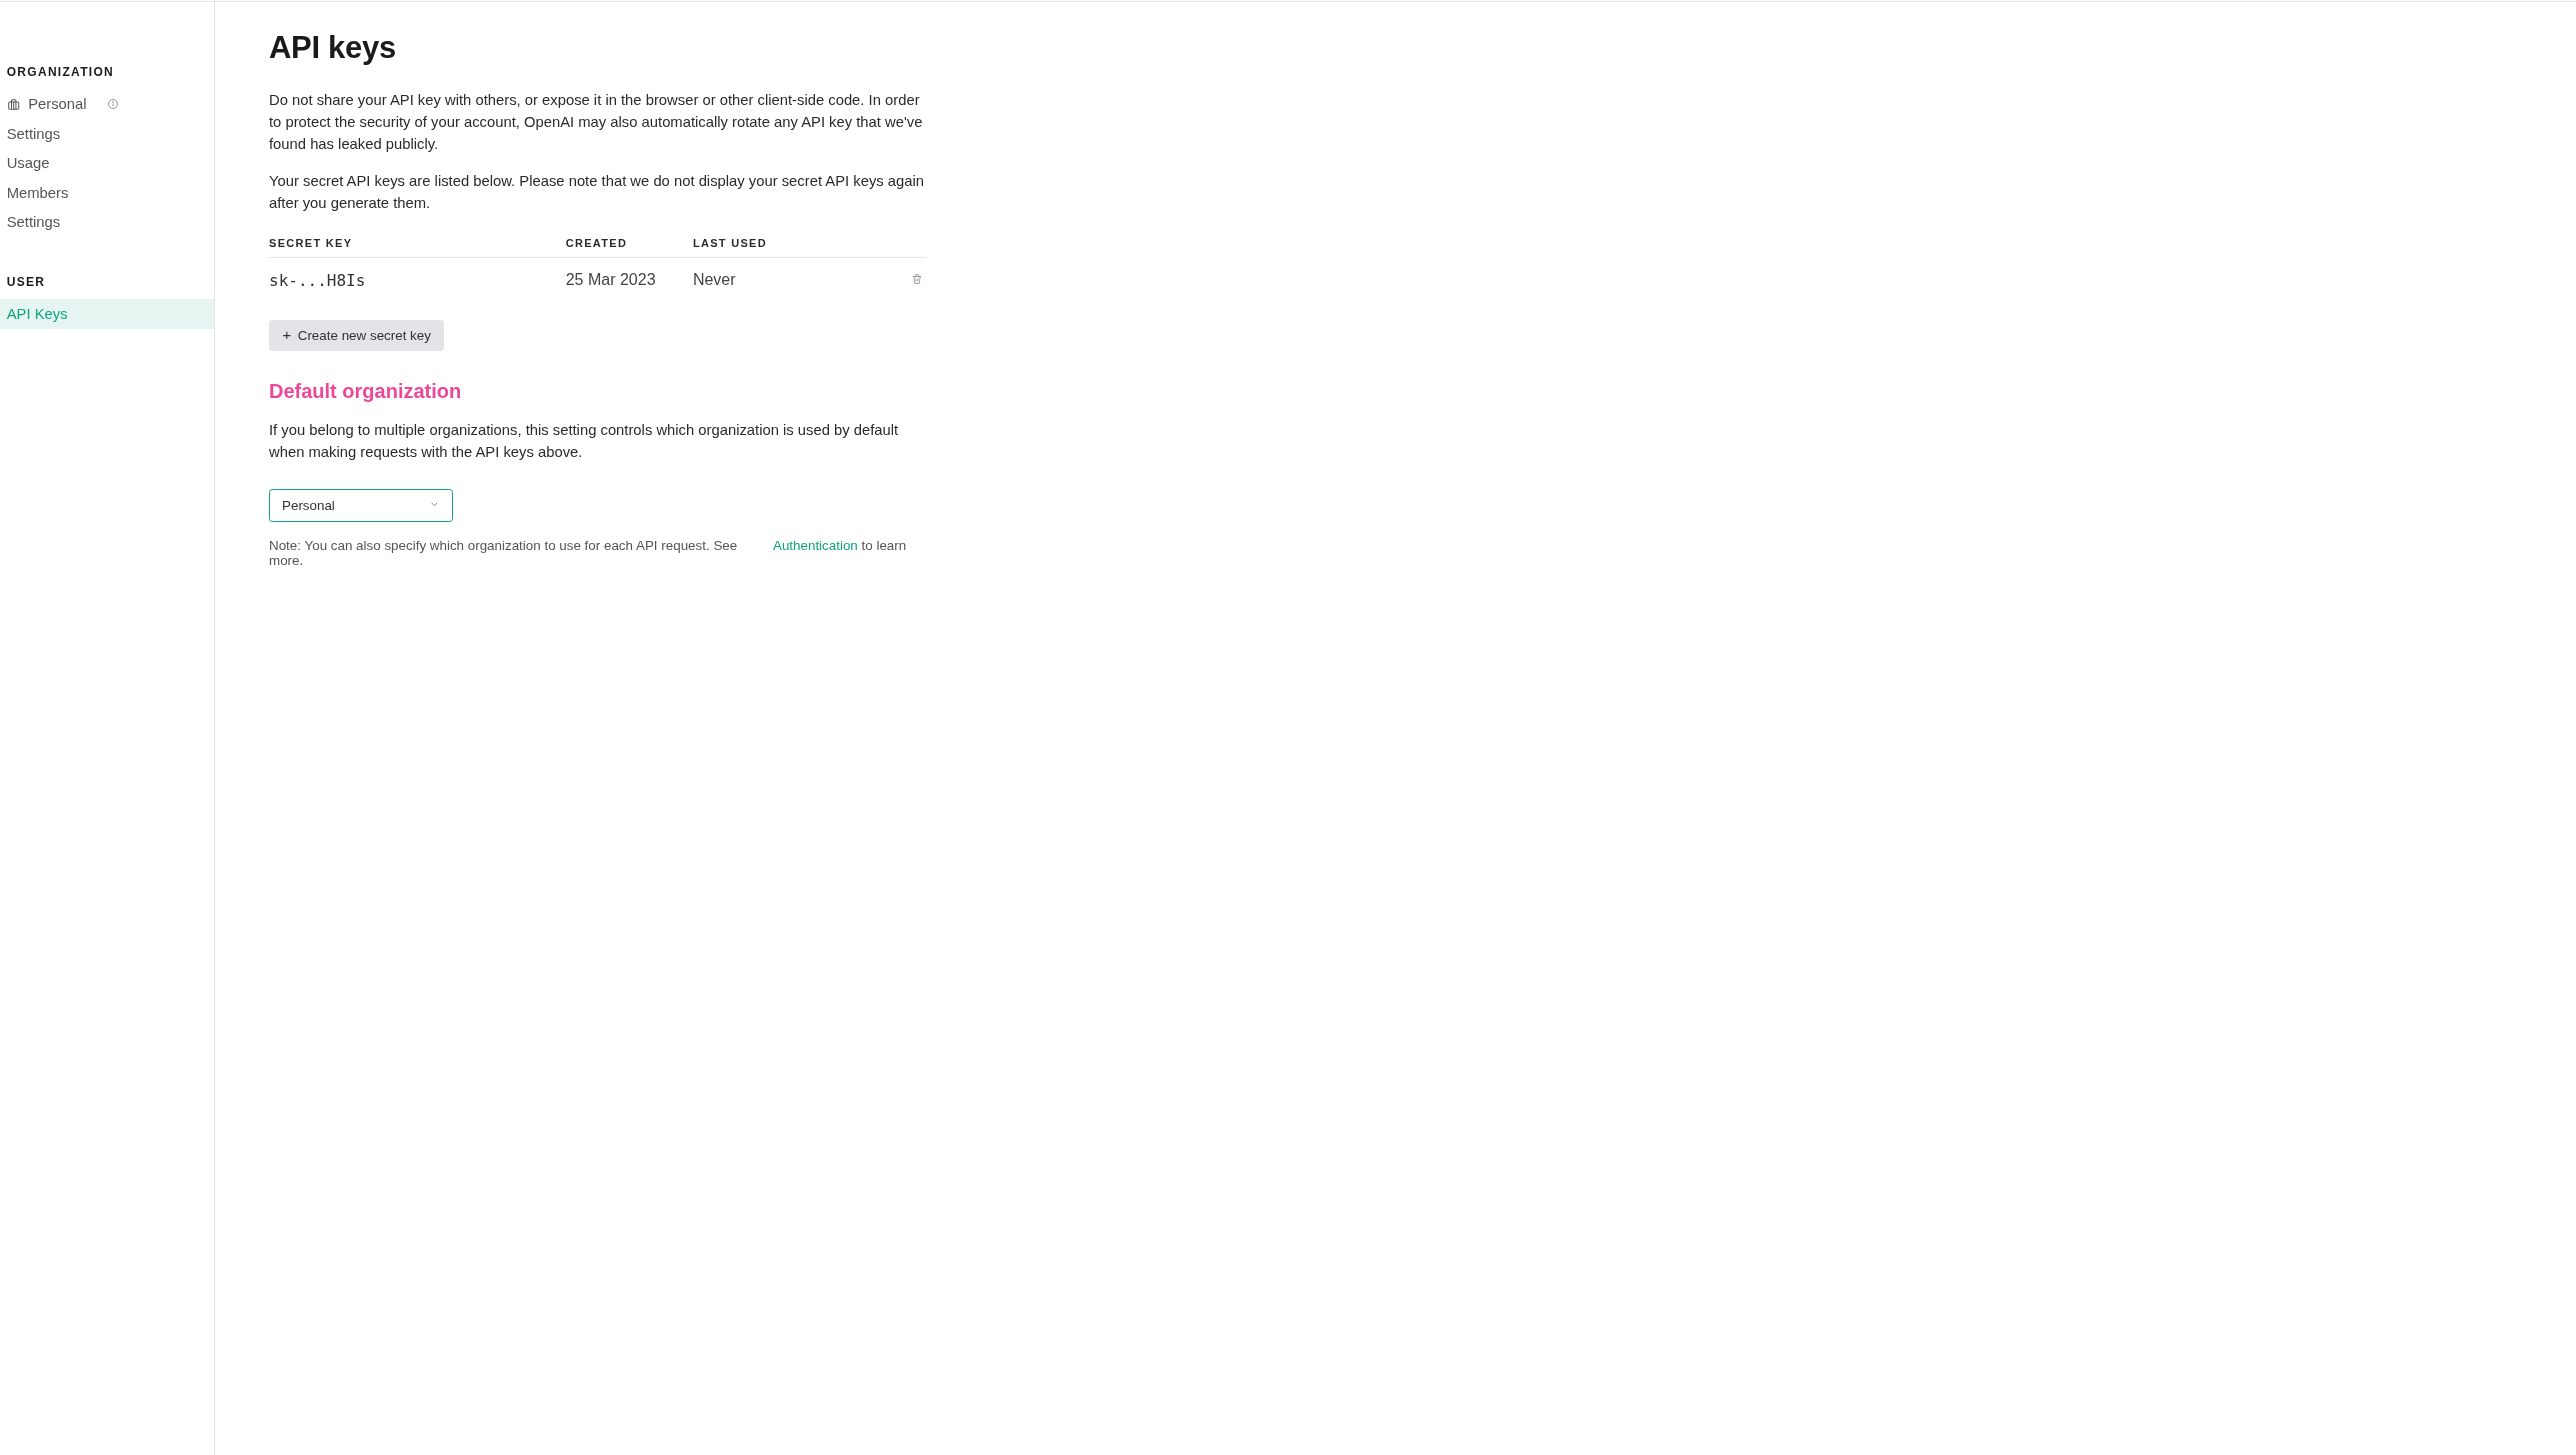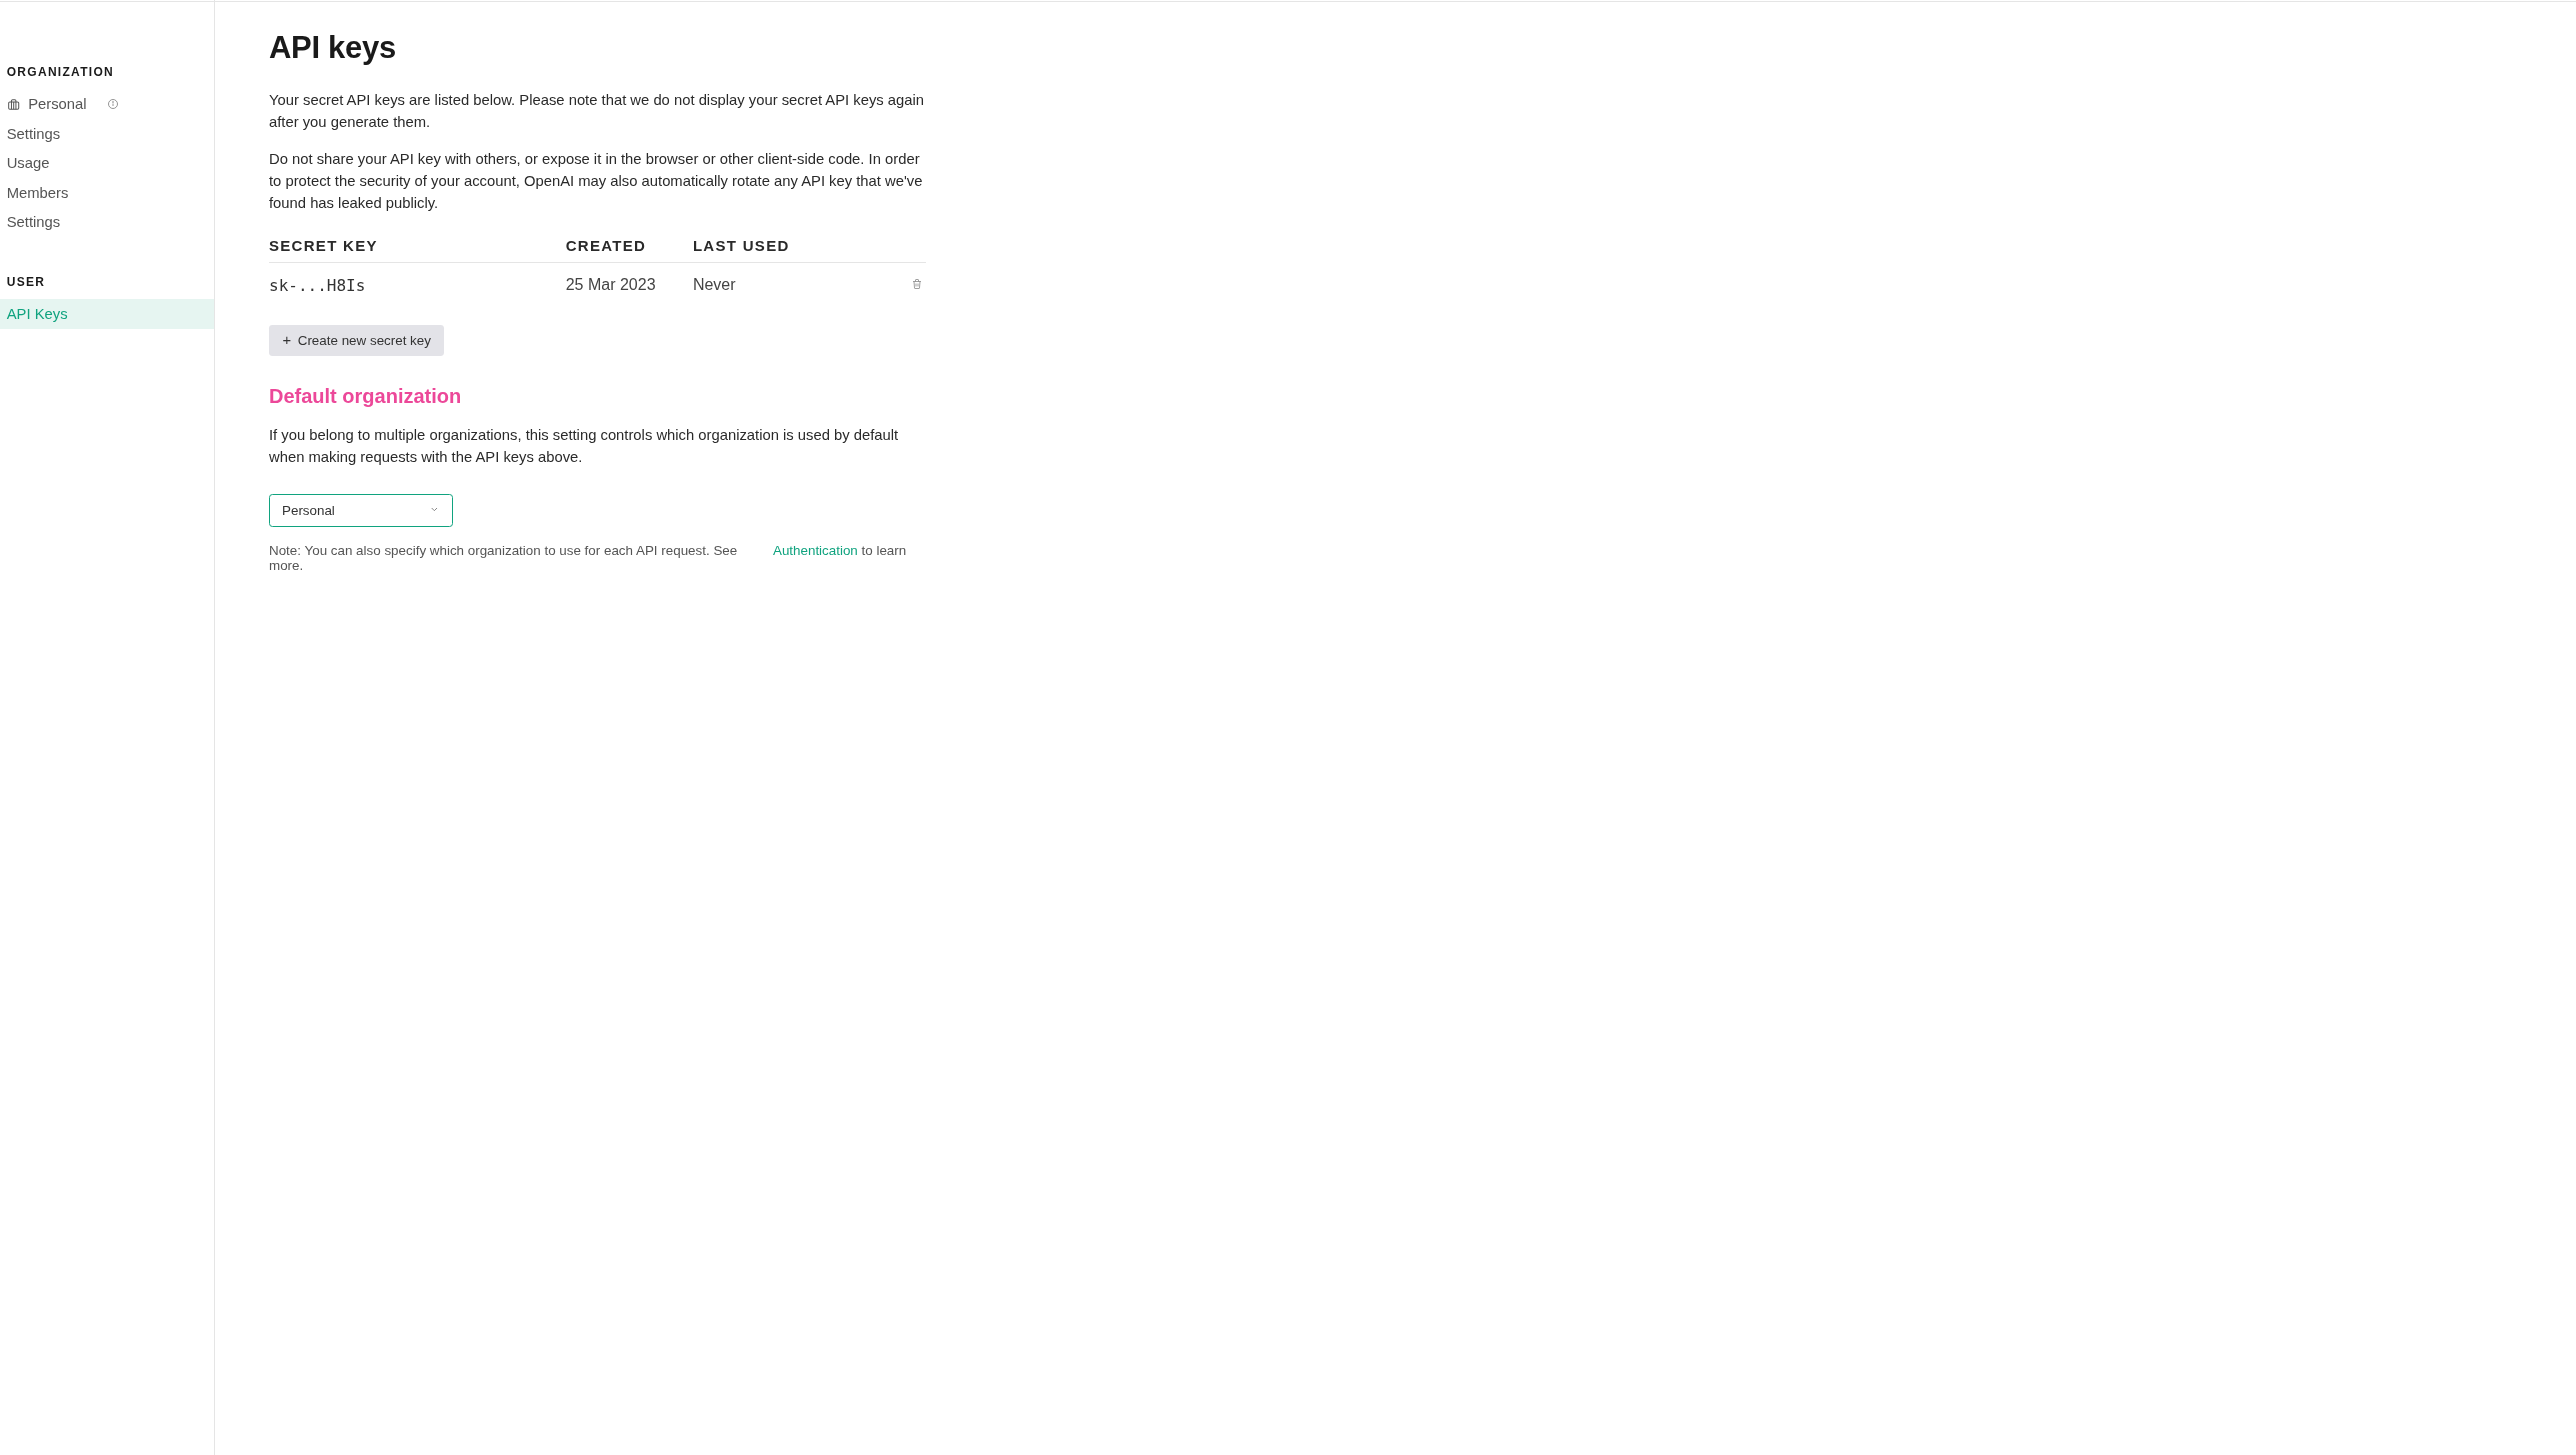--- a/index.html
+++ b/index.html
@@ -77,21 +77,21 @@
       margin-bottom: 14.8px;
     }
     .keys-table {
       width: 100%;
       border-collapse: collapse;
       margin-top: 13.4px;
       margin-bottom: 17.4px;
     }
     .keys-table thead th {
       text-align: left;
-      font-size: 15px;
+      font-size: 11px;
       font-weight: 700;
       letter-spacing: 1.3px;
       color: #2a2a2a;
       padding: 8px 0 8px 0;
       border-bottom: 0.7px solid #e5e5e5;
       text-transform: uppercase;
     }
     .keys-table tbody td {
       font-size: 16px;
       padding: 12px 0 12px 0;
@@ -230,22 +230,22 @@
       <div class="sidebar-section-title">USER</div>
       <div class="sidebar-item active">
         <span>API Keys</span>
       </div>
     </div>
   </aside>
 
   <main class="main">
     <h1 class="page-title">API keys</h1>
 
+    <p class="description">Do not share your API key with others, or expose it in the browser or other client-side code. In order to protect the security of your account, OpenAI may also automatically rotate any API key that we've found has leaked publicly.</p>
     <p class="description">Your secret API keys are listed below. Please note that we do not display your secret API keys again after you generate them.</p>
-    <p class="description">Do not share your API key with others, or expose it in the browser or other client-side code. In order to protect the security of your account, OpenAI may also automatically rotate any API key that we've found has leaked publicly.</p>
 
     <table class="keys-table">
       <thead>
         <tr>
           <th>SECRET KEY</th>
           <th>CREATED</th>
           <th>LAST USED</th>
           <th></th>
         </tr>
       </thead>

